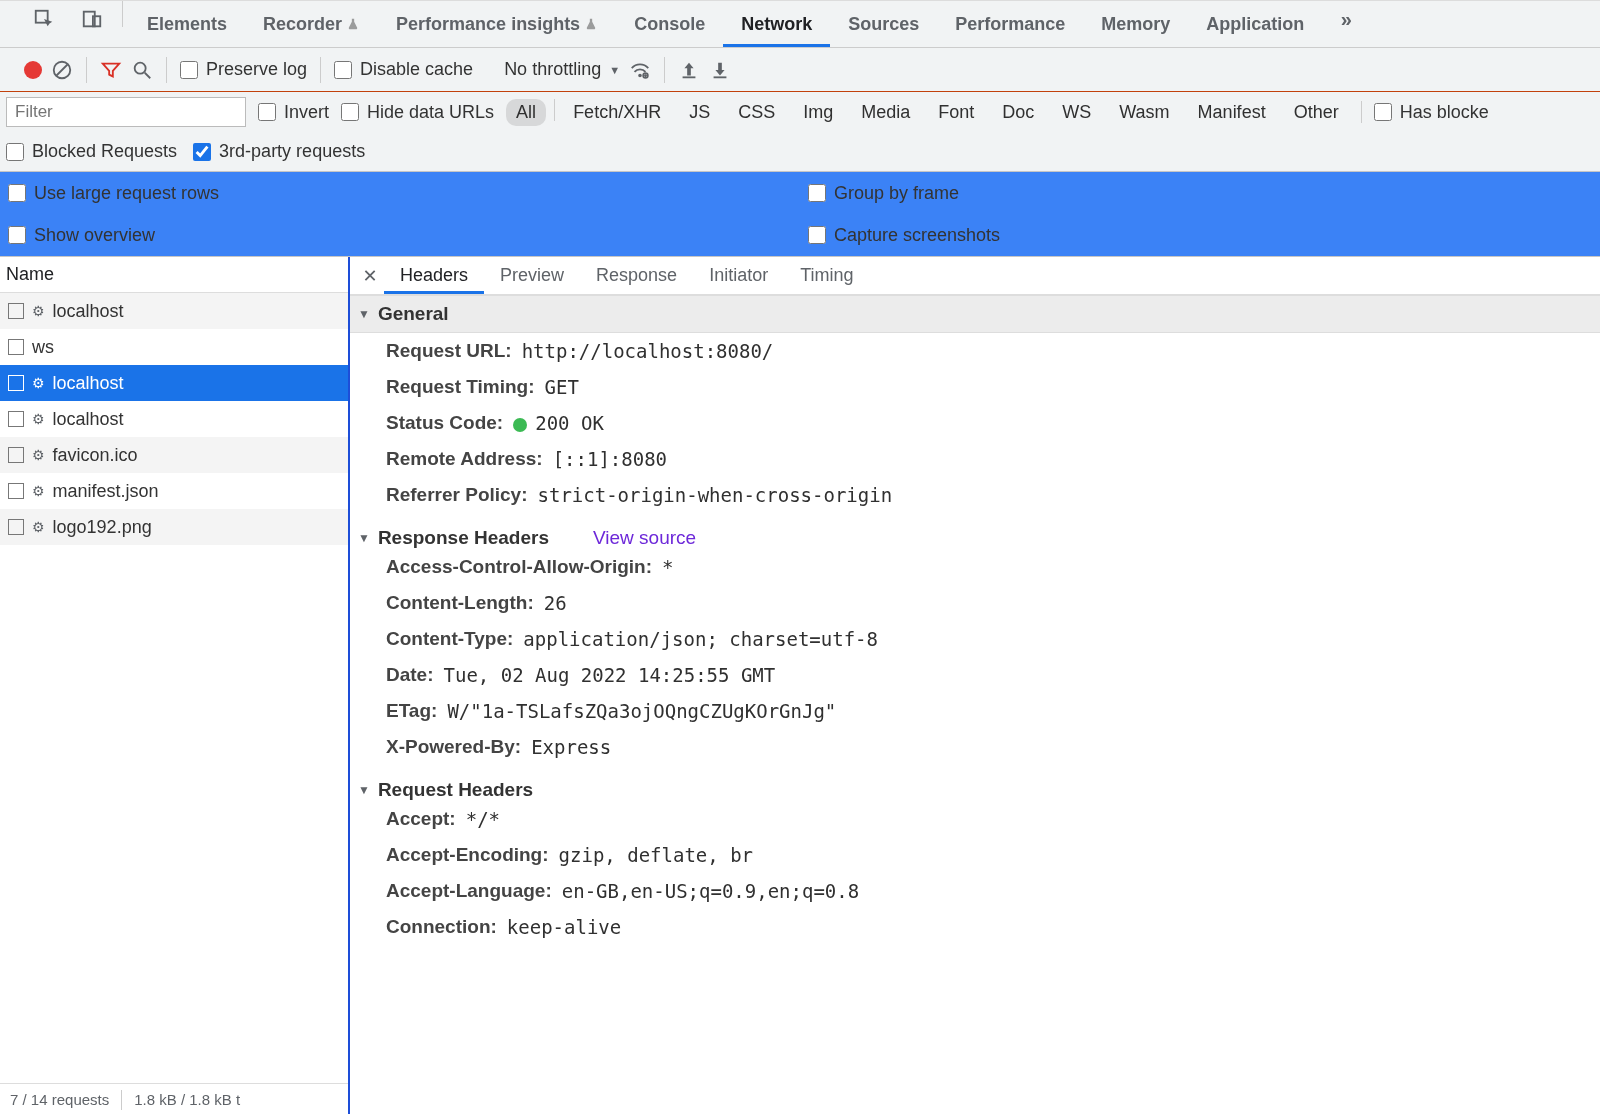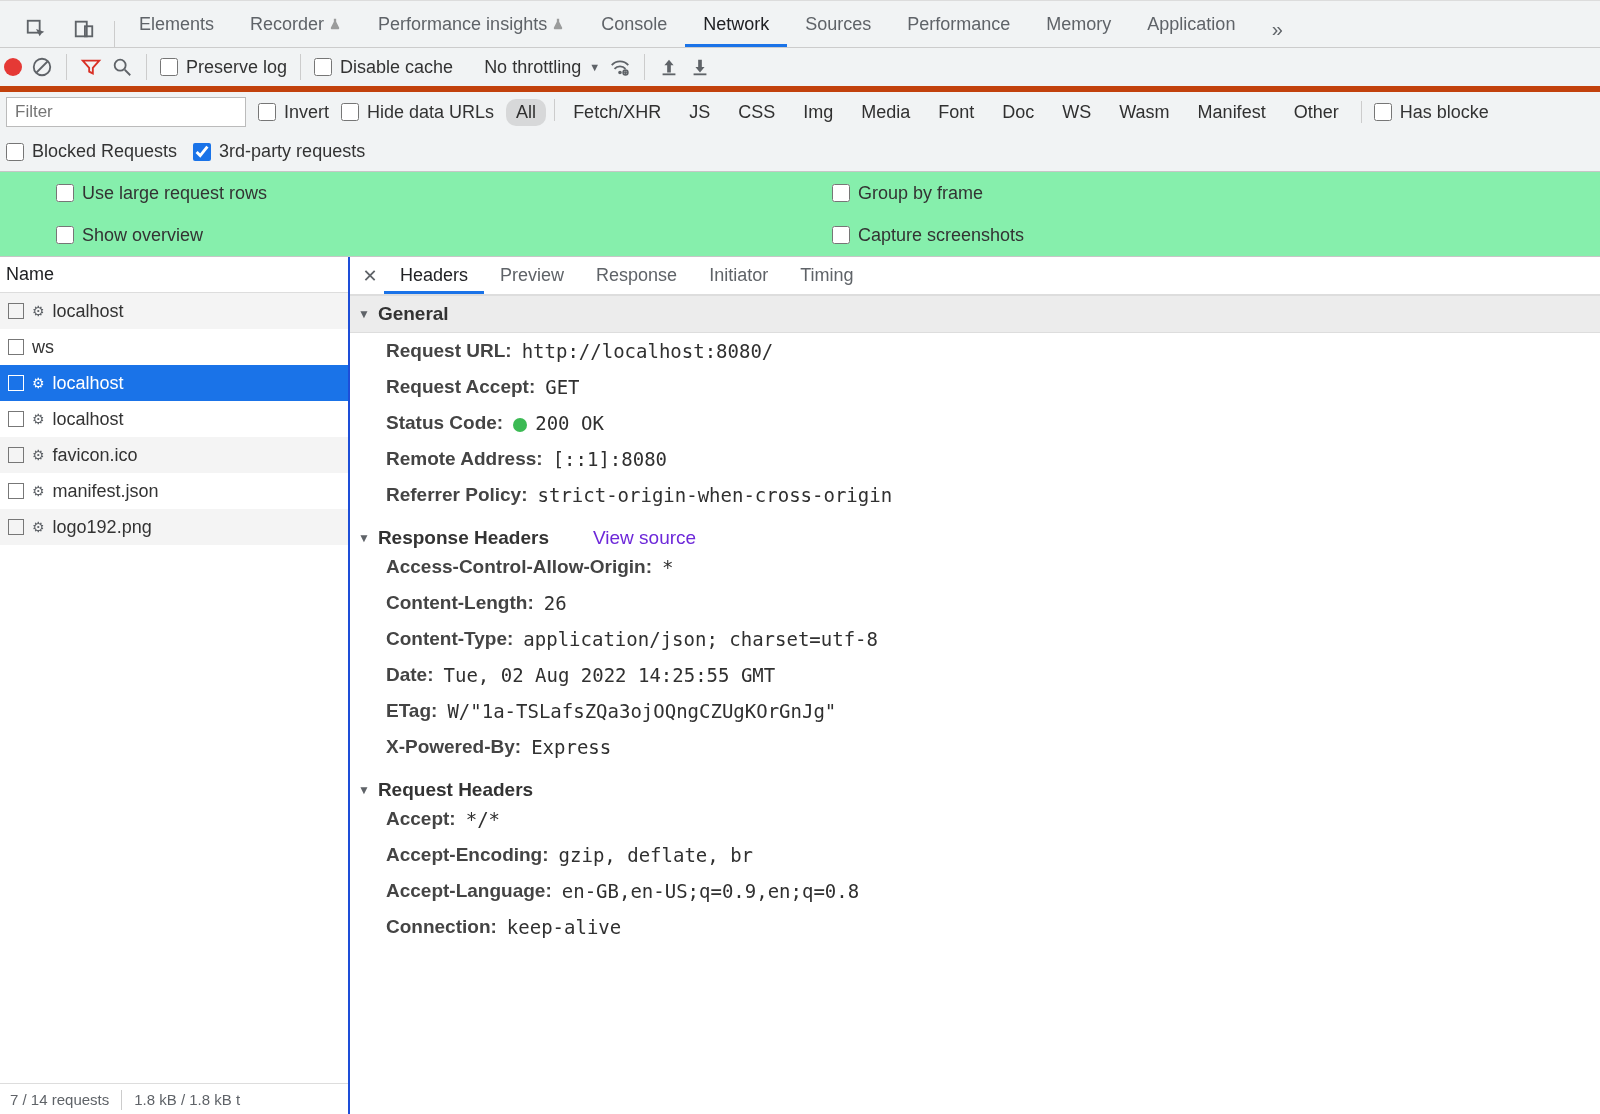--- a/index.html
+++ b/index.html
@@ -9,27 +9,28 @@
   color: #333;
   background: #fff;
   width: 1600px;
   height: 1114px;
   overflow: hidden;
 }
 
 
 .tabs-bar {
   display: flex;
-  align-items: flex-end;
+  align-items: flex-start;
   height: 48px;
   border-top: 1px solid #dcdcdc;
   border-bottom: 1px solid #ccc;
   background: #f1f3f4;
-  padding: 0 12px;
+  padding: 0 20px;
   white-space: nowrap;
+  font-weight: bold;
 }
 .tabs-bar .icon-btn {
   width: 36px; height: 36px;
   display: flex; align-items: center; justify-content: center;
   color: #5f6368;
   margin: 0 6px;
   cursor: pointer;
 }
 .tabs-bar .sep {
   width: 1px; height: 26px;
@@ -48,22 +49,22 @@
   border-bottom: 3px solid #1a73e8;
   padding-top: 3px;
 }
 .tab-beta { margin-left: 4px; font-size: 13px; }
 
 
 .toolbar {
   display: flex; align-items: center;
   height: 44px;
   background: #f1f3f4;
-  border-bottom: 6px solid #c2410c;
-  padding: 0 4px;
+  border-bottom: 1px solid #c2410c;
+  padding: 0 24px;
   gap: 9px;
 }
 .rec-dot {
   width: 18px; height: 18px; border-radius: 50%;
   background: #e53935;
 }
 .icon-gray { color: #5f6368; width: 22px; height: 22px; cursor: pointer; }
 .icon-red { color: #d93025; }
 .tb-sep { width: 1px; height: 26px; background: #ccc; margin: 0 4px; }
 .chk { display: flex; align-items: center; gap: 8px; color: #333; }
@@ -105,23 +106,22 @@
   border-bottom: 1px solid #c6c6c6;
   padding: 0 6px;
   gap: 16px;
 }
 .blue-chk { accent-color: #1a73e8; }
 
 
 .options {
   display: grid;
   grid-template-columns: 1fr 1fr;
-  background: #86efac;
+  background: #3b82f6;
   border-bottom: 1px solid #c6c6c6;
-  padding-left: 48px;
 }
 .options .cell {
   display: flex; align-items: center;
   height: 42px;
   padding: 0 8px;
   gap: 10px;
 }
 
 
 .main {
@@ -449,21 +449,21 @@
     <div class="detail-body" id="detail-body">
         <div class="section-header">
           <span class="tri">▼</span>
           <span class="section-title">General</span>
         </div>
         <div class="kv-row">
           <span class="kv-key">Request URL:</span>
           <span class="kv-val">http://localhost:8080/</span>
         </div>
         <div class="kv-row">
-          <span class="kv-key">Request Accept:</span>
+          <span class="kv-key">Request Timing:</span>
           <span class="kv-val">GET</span>
         </div>
         <div class="kv-row">
           <span class="kv-key">Status Code:</span>
           <span class="kv-val"><span class="status-dot"></span>200 OK</span>
         </div>
         <div class="kv-row">
           <span class="kv-key">Remote Address:</span>
           <span class="kv-val">[::1]:8080</span>
         </div>

